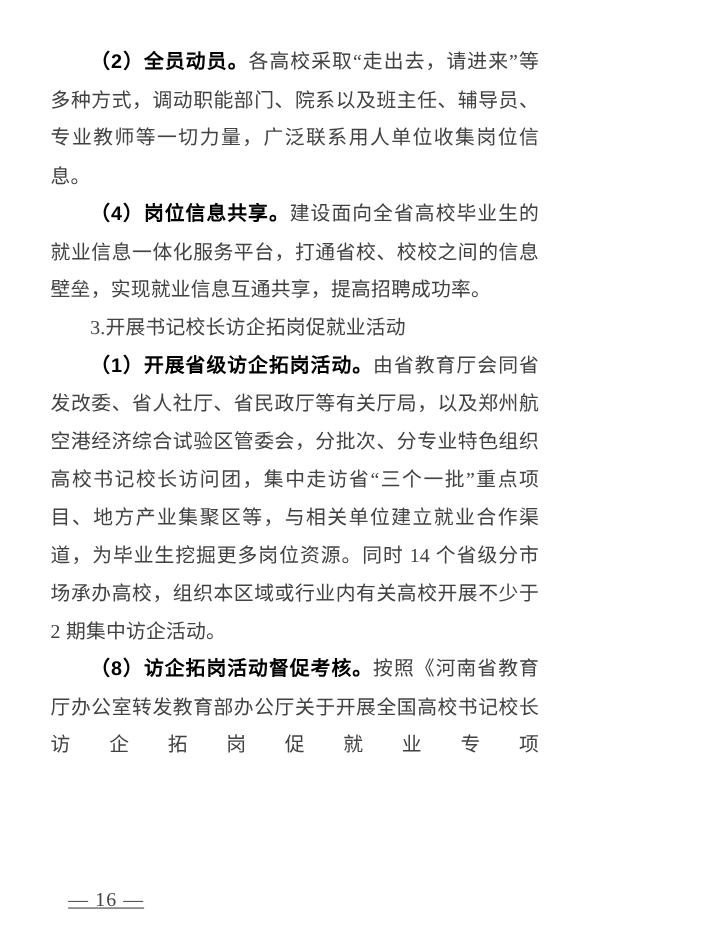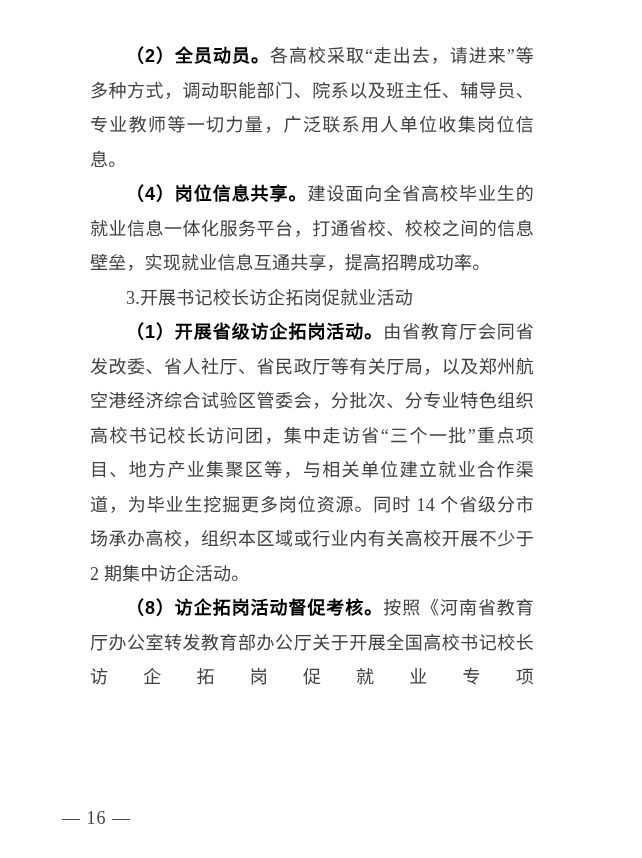--- a/index.html
+++ b/index.html
@@ -9,21 +9,20 @@
     width: 642px;
     height: 858px;
     overflow: hidden;
   }
   .page {
     position: relative;
     width: 536px;
     height: 858px;
     background: var(--background, #ffffff);
     font-family: "Liberation Serif", "DejaVu Serif", serif;
-    padding-left: 44px;
   }
   .doc-body {
     padding: 39px 46px 0 46px;
   }
   .para {
     margin: 0;
     font-size: 18px;
     line-height: 34.5px;
     color: var(--body-text, #424242);
     text-indent: 2em;
@@ -41,20 +40,21 @@
     color: var(--bold-text, #000000);
   }
   .page-footer {
     position: absolute;
     left: 62px;
     top: 806px;
     font-size: 18px;
     line-height: 24px;
     color: var(--body-text, #424242);
     letter-spacing: 1px;
+    text-decoration: underline;
   }
 </style>
 </head>
 <body>
 
 <div class="page">
   <main class="doc-body" id="paragraphs">
   <p class="para"><span class="lead">（2）全员动员。</span><span class="body-text">各高校采取“走出去，请进来”等多种方式，调动职能部门、院系以及班主任、辅导员、专业教师等一切力量，广泛联系用人单位收集岗位信息。</span></p>
 
   <p class="para"><span class="lead">（4）岗位信息共享。</span><span class="body-text">建设面向全省高校毕业生的就业信息一体化服务平台，打通省校、校校之间的信息壁垒，实现就业信息互通共享，提高招聘成功率。</span></p>

